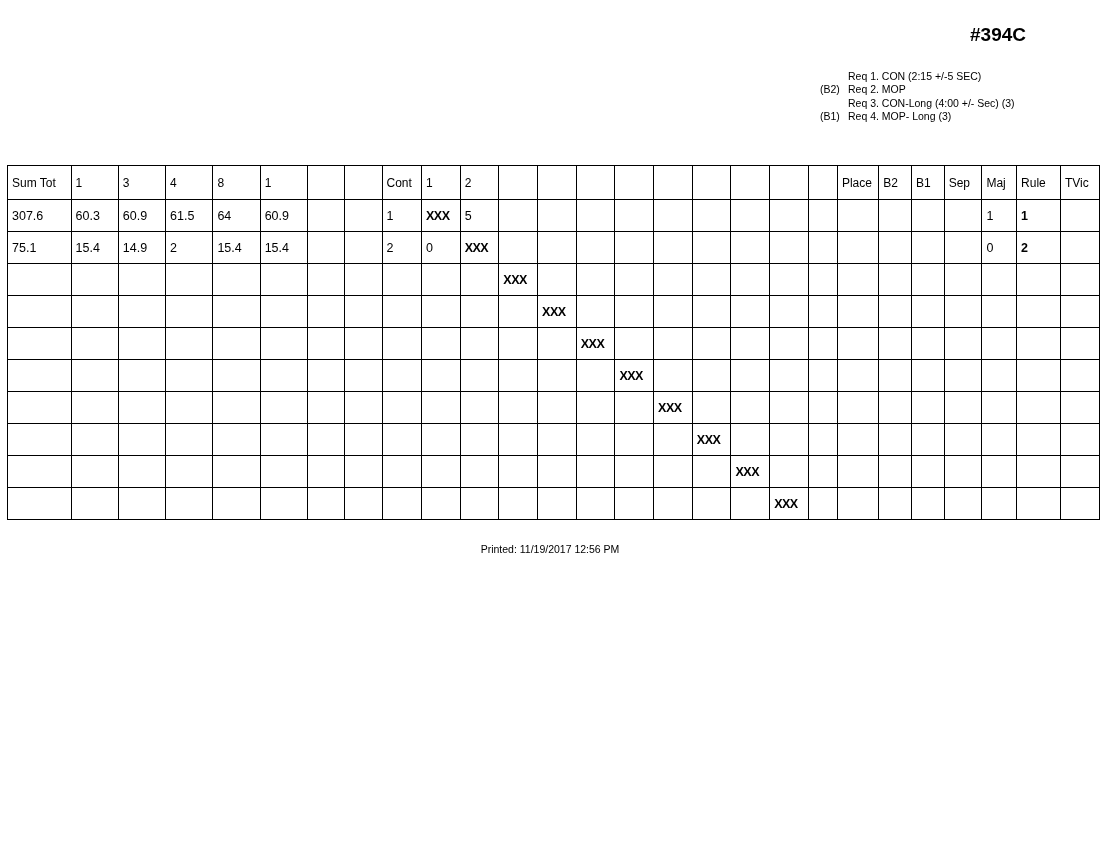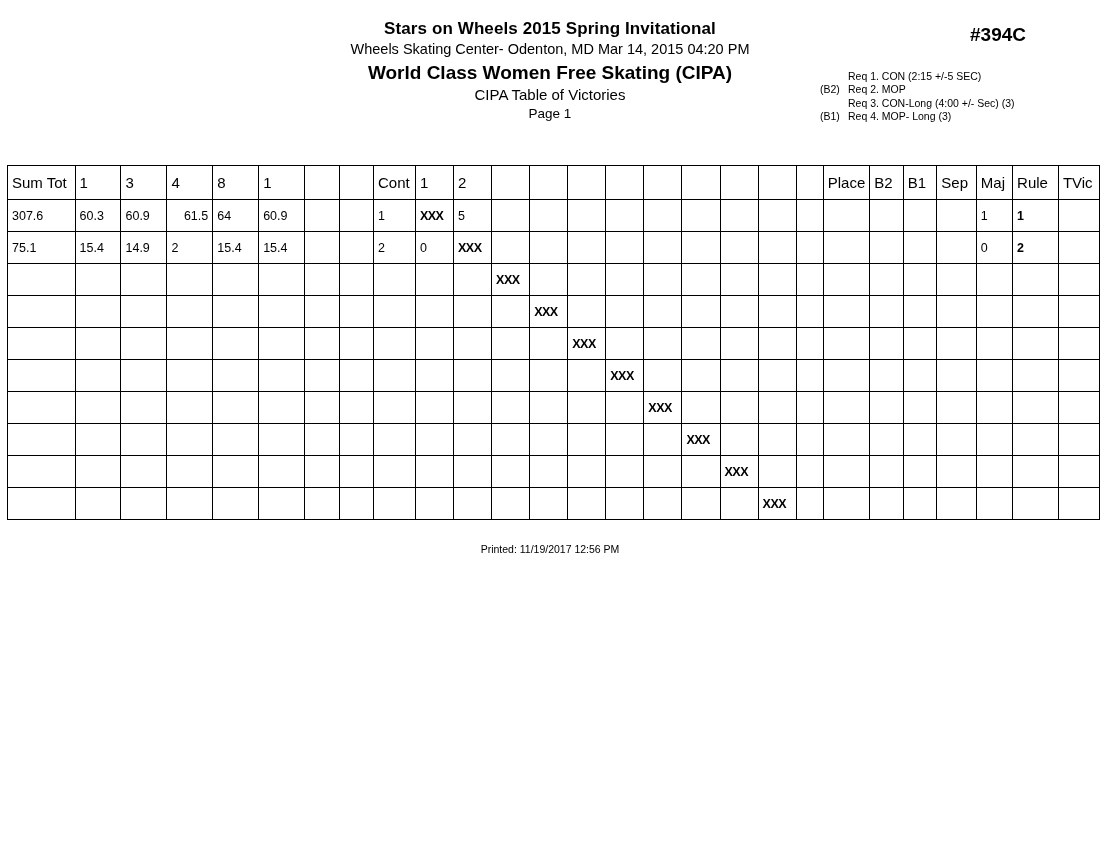--- a/index.html
+++ b/index.html
@@ -98,21 +98,21 @@
     border: 1px solid #000000;
     height: 31px;
     padding: 0 4px;
     font-size: 12.5px;
     vertical-align: middle;
     overflow: hidden;
     white-space: nowrap;
   }
   .tov-table td.hdr {
     height: 33px;
-    font-size: 15px;
+    font-size: 12px;
   }
   .tov-table td.bold {
     font-weight: bold;
   }
   .xxx {
     font-weight: bold;
     font-size: 13px;
     letter-spacing: -0.5px;
   }
 
@@ -124,27 +124,20 @@
     width: 1100px;
     text-align: center;
     font-size: 10.5px;
   }
 </style>
 </head>
 <body>
 
 <div class="page">
 
-  <div class="header">
-    <div class="title-main">Stars on Wheels 2015 Spring Invitational</div>
-    <div class="title-venue">Wheels Skating Center- Odenton, MD   Mar 14, 2015  04:20 PM</div>
-    <div class="title-event">World Class Women Free Skating (CIPA)</div>
-    <div class="title-sub">CIPA Table of Victories</div>
-    <div class="title-page">Page 1</div>
-  </div>
 
   <div class="event-number">#394C</div>
 
   <div class="reqs">
       <div class="req-row"><span class="req-tag"></span><span class="req-text">Req  1.  CON (2:15 +/-5 SEC)</span></div>
       <div class="req-row"><span class="req-tag">(B2)</span><span class="req-text">Req  2.  MOP</span></div>
       <div class="req-row"><span class="req-tag"></span><span class="req-text">Req  3.  CON-Long (4:00 +/- Sec) (3)</span></div>
       <div class="req-row"><span class="req-tag">(B1)</span><span class="req-text">Req  4.  MOP- Long (3)</span></div>
     </div>
 
@@ -178,21 +171,21 @@
           <td class="hdr" style="width: 30px;">Maj</td>
           <td class="hdr" style="width: 42px;">Rule</td>
           <td class="hdr" style="width: 34px;">TVic</td>
         </tr>
     </thead>
     <tbody>
         <tr>
           <td style="width: 62px;">307.6</td>
           <td style="width: 48px;">60.3</td>
           <td style="width: 48px;">60.9</td>
-          <td style="width: 48px; text-align: right;">61.5</td>
+          <td style="width: 48px;">61.5</td>
           <td style="width: 48px;">64</td>
           <td style="width: 48px;">60.9</td>
           <td style="width: 48px;"></td>
           <td style="width: 48px;"></td>
           <td style="width: 34px;">1</td>
           <td class="xxx" style="width: 34px;">XXX</td>
           <td style="width: 34px;">5</td>
           <td style="width: 34px;"></td>
           <td style="width: 34px;"></td>
           <td style="width: 34px;"></td>

